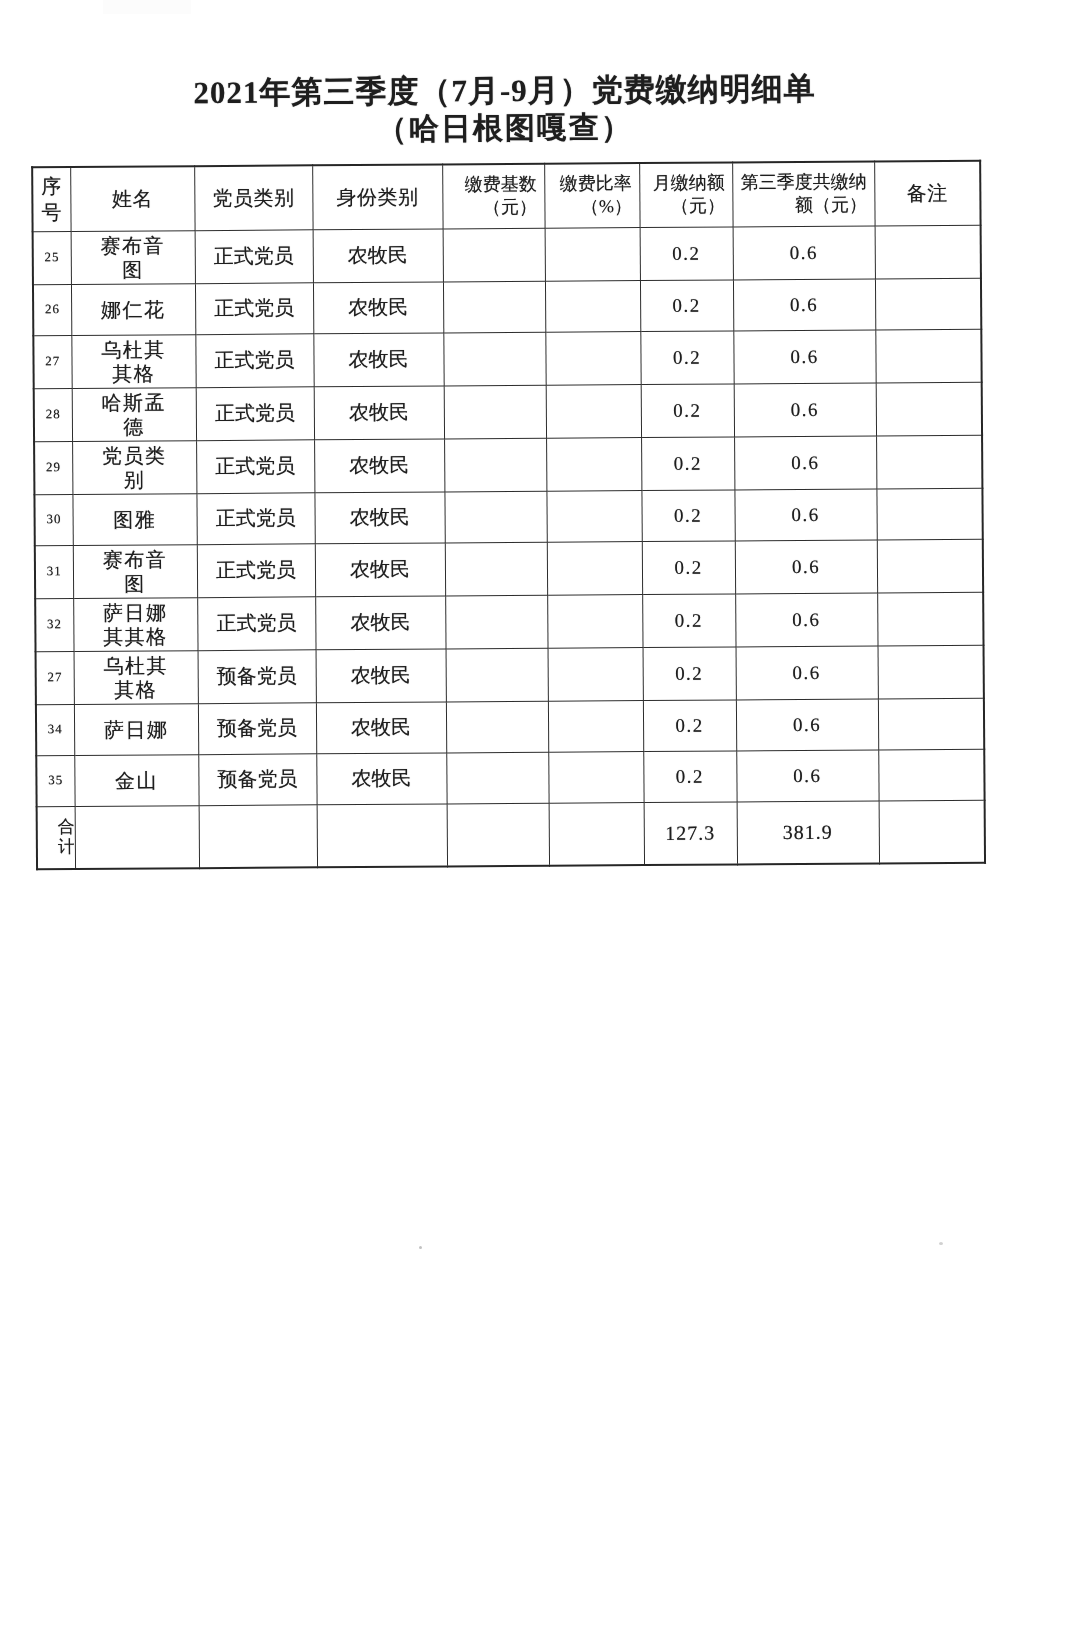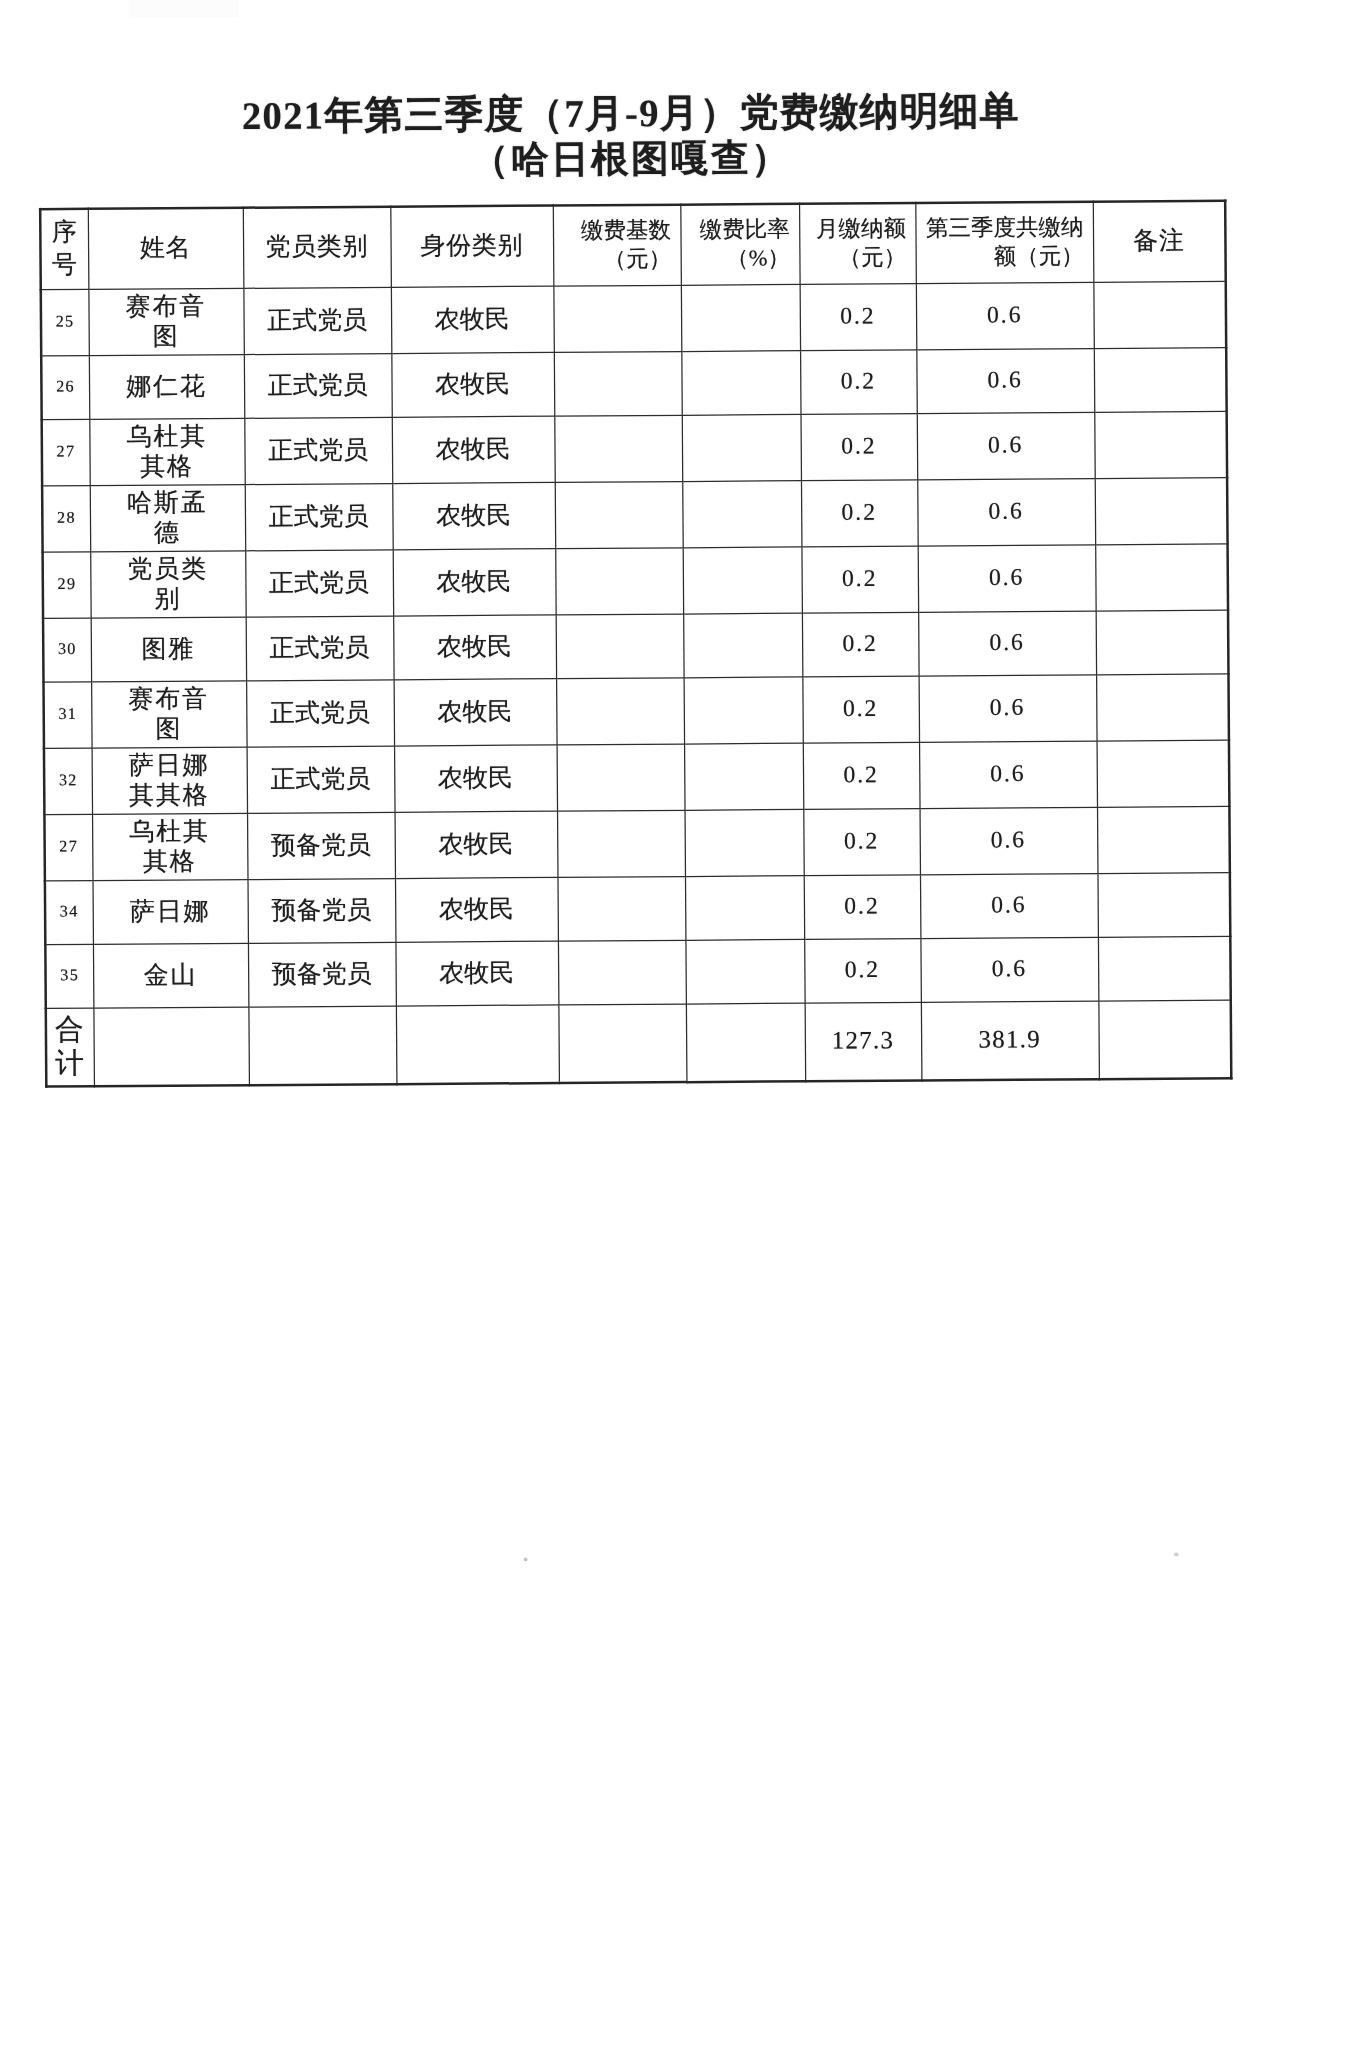--- a/index.html
+++ b/index.html
@@ -40,21 +40,21 @@
   }
   .fee-table thead th:nth-child(n+5):nth-child(-n+8){
     font-size:18px;line-height:1.3;letter-spacing:0;padding:2px 7px;text-align:right;
   }
   .fee-table tbody td{height:51px;font-size:20px;}
   .fee-table tbody td:nth-child(1){font-size:13px;padding:2px 3px;letter-spacing:1px;line-height:1.15;}
   .fee-table tbody td:nth-child(2){letter-spacing:1.5px;line-height:1.2;padding:2px 20px;}
   .fee-table tbody td:nth-child(7),
   .fee-table tbody td:nth-child(8){font-size:19px;letter-spacing:1.5px;}
   .fee-table tfoot td{height:63px;font-size:20px;}
-  .fee-table tfoot td:nth-child(1){font-size:23px;padding:2px 0;letter-spacing:1px;line-height:1.2;border-radius:16px;}
+  .fee-table tfoot td:nth-child(1){font-size:17px;padding:2px 20px;letter-spacing:1px;line-height:1.2;border-radius:16px;}
   .fee-table tfoot td:nth-child(7),
   .fee-table tfoot td:nth-child(8){font-size:20px;letter-spacing:1px;}
   
   .smudge{position:absolute;left:103px;top:0;width:88px;height:14px;background:#fcfcfc;}
   .speck{position:absolute;border-radius:50%;}
   .speck-1{left:419px;top:1246px;width:3px;height:3px;background:#8f8f8f;opacity:.55;}
   .speck-2{left:939px;top:1242px;width:4px;height:3px;background:#9a9a9a;opacity:.45;}
 </style>
 </head>
 <body>

